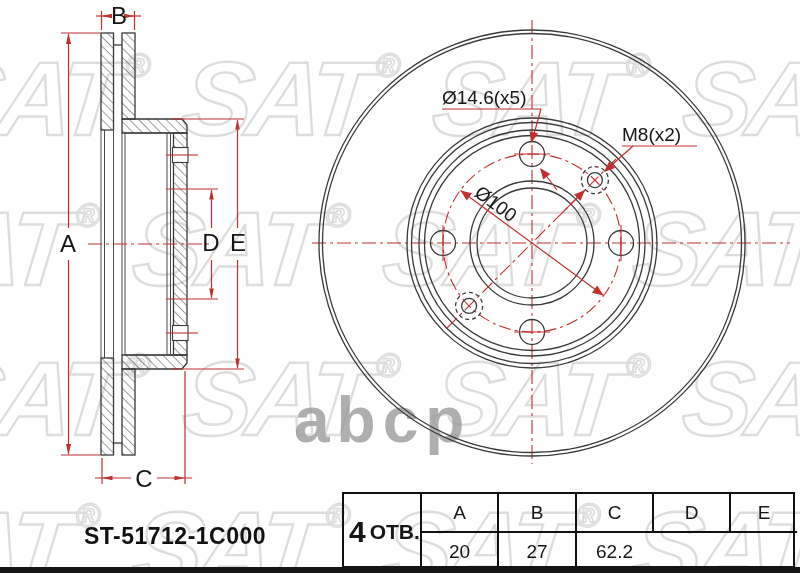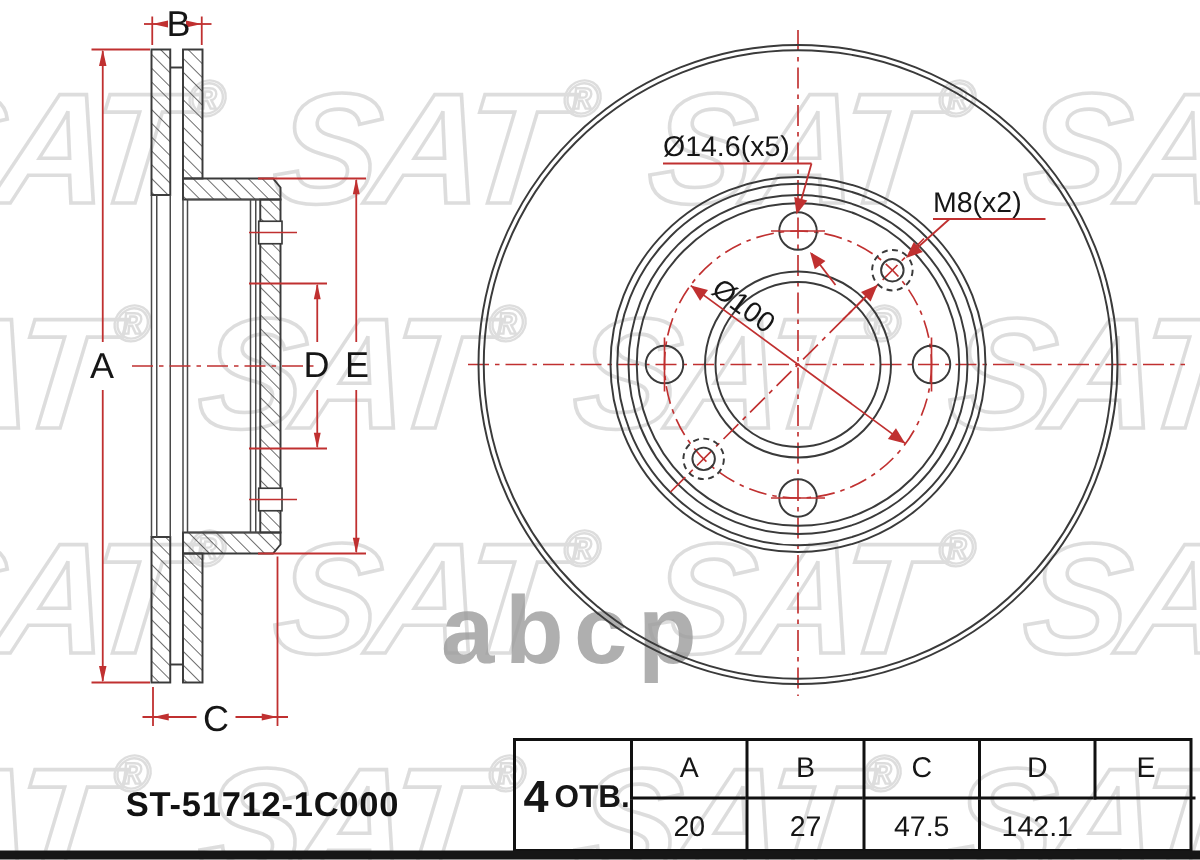--- a/index.html
+++ b/index.html
@@ -218,18 +218,17 @@
     <span class="n4">4</span>
     <span>ОТВ.</span>
   </div>
   <div class="c hc">A</div>
   <div class="c hc">B</div>
   <div class="c hc">C</div>
   <div class="c hc">D</div>
   <div class="c hc">E</div>
   <div class="c">20</div>
   <div class="c">27</div>
-  <div class="c">47.5</div>
-  <div class="c">142.1</div>
+  <div class="c">62.2</div>
 </div>
 
 <div id="bottombar"></div>
 </div>
 
 </body></html>

